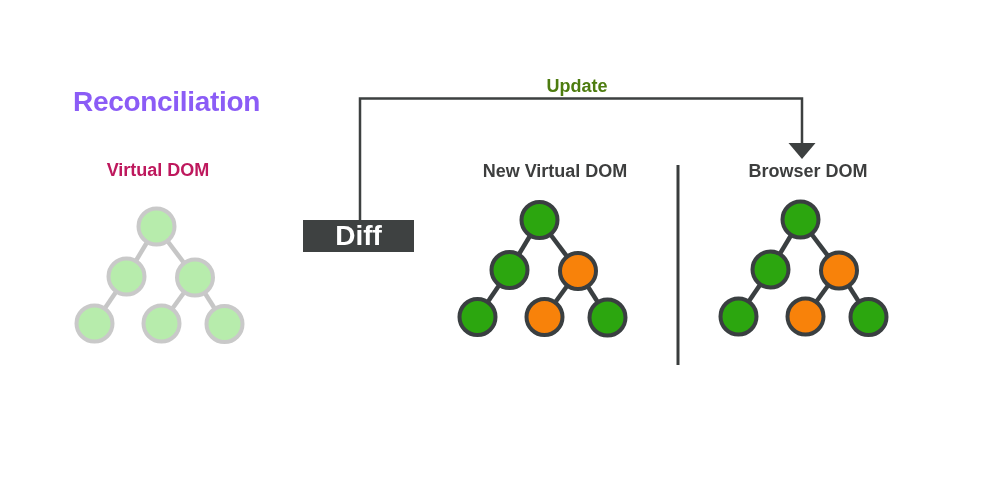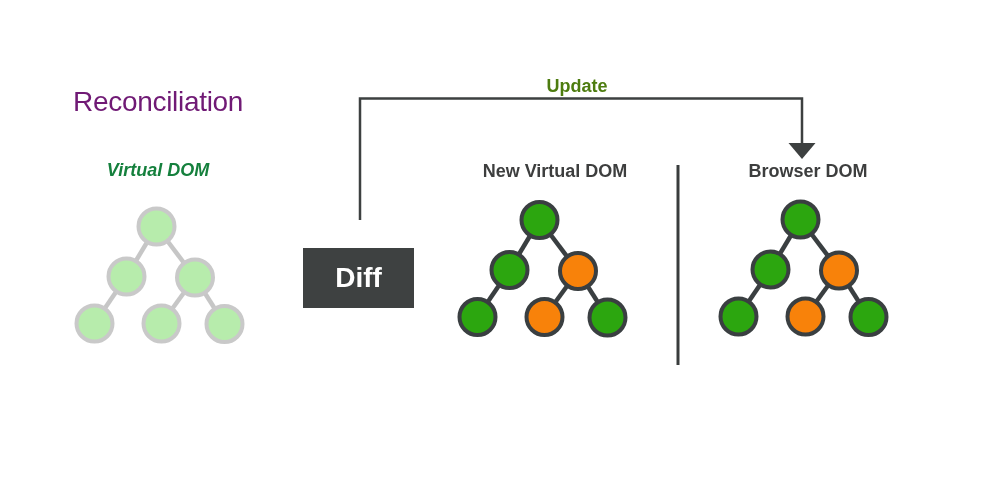--- a/index.html
+++ b/index.html
@@ -10,62 +10,61 @@
     background: #ffffff;
     overflow: hidden;
     font-family: "Liberation Sans", sans-serif;
   }
   #diagram { position: absolute; left: 0; top: 0; }
   .title {
     position: absolute;
     left: 73px;
     top: 86px;
     font-size: 28px;
-    font-weight: 400;
+    font-weight: 700;
     letter-spacing: -0.3px;
-    color: #701a75;
+    color: #8b5cf6;
     white-space: nowrap;
   }
   .tree-label {
     position: absolute;
     transform: translateX(-50%);
     font-size: 18px;
     font-weight: 700;
     color: #3D3E3E;
     white-space: nowrap;
   }
-  .tree-label.faded { color: #15803d; font-style: italic; }
+  .tree-label.faded { color: #be185d; }
   #label-virtual-dom     { left: 158px; top: 160px; }
   #label-new-virtual-dom { left: 555px; top: 161px; }
   #label-browser-dom     { left: 808px; top: 161px; }
   .update-label {
     position: absolute;
     left: 577px;
     top: 76px;
     transform: translateX(-50%);
     font-size: 18px;
     font-weight: 700;
     color: #4d7c0f;
     white-space: nowrap;
   }
   .diff-box {
     position: absolute;
     left: 303px;
     top: 220px;
     width: 111px;
-    height: 60px;
+    height: 32px;
     background: #3E4141;
     color: #FFFFFF;
     font-size: 28px;
     font-weight: 700;
     display: flex;
     align-items: center;
     justify-content: center;
     line-height: 1;
-    margin-top: 28px;
   }
 </style>
 </head>
 <body>
 
 <div class="canvas">
   <svg id="diagram" width="1000" height="500" viewBox="0 0 1000 500">
       <line x1="156.5" y1="226.5" x2="126.5" y2="276.5" stroke="#C6C6C6" stroke-width="4.5"></line>
       <line x1="156.5" y1="226.5" x2="195" y2="277.5" stroke="#C6C6C6" stroke-width="4.5"></line>
       <line x1="126.5" y1="276.5" x2="94.5" y2="323.5" stroke="#C6C6C6" stroke-width="4.5"></line>

